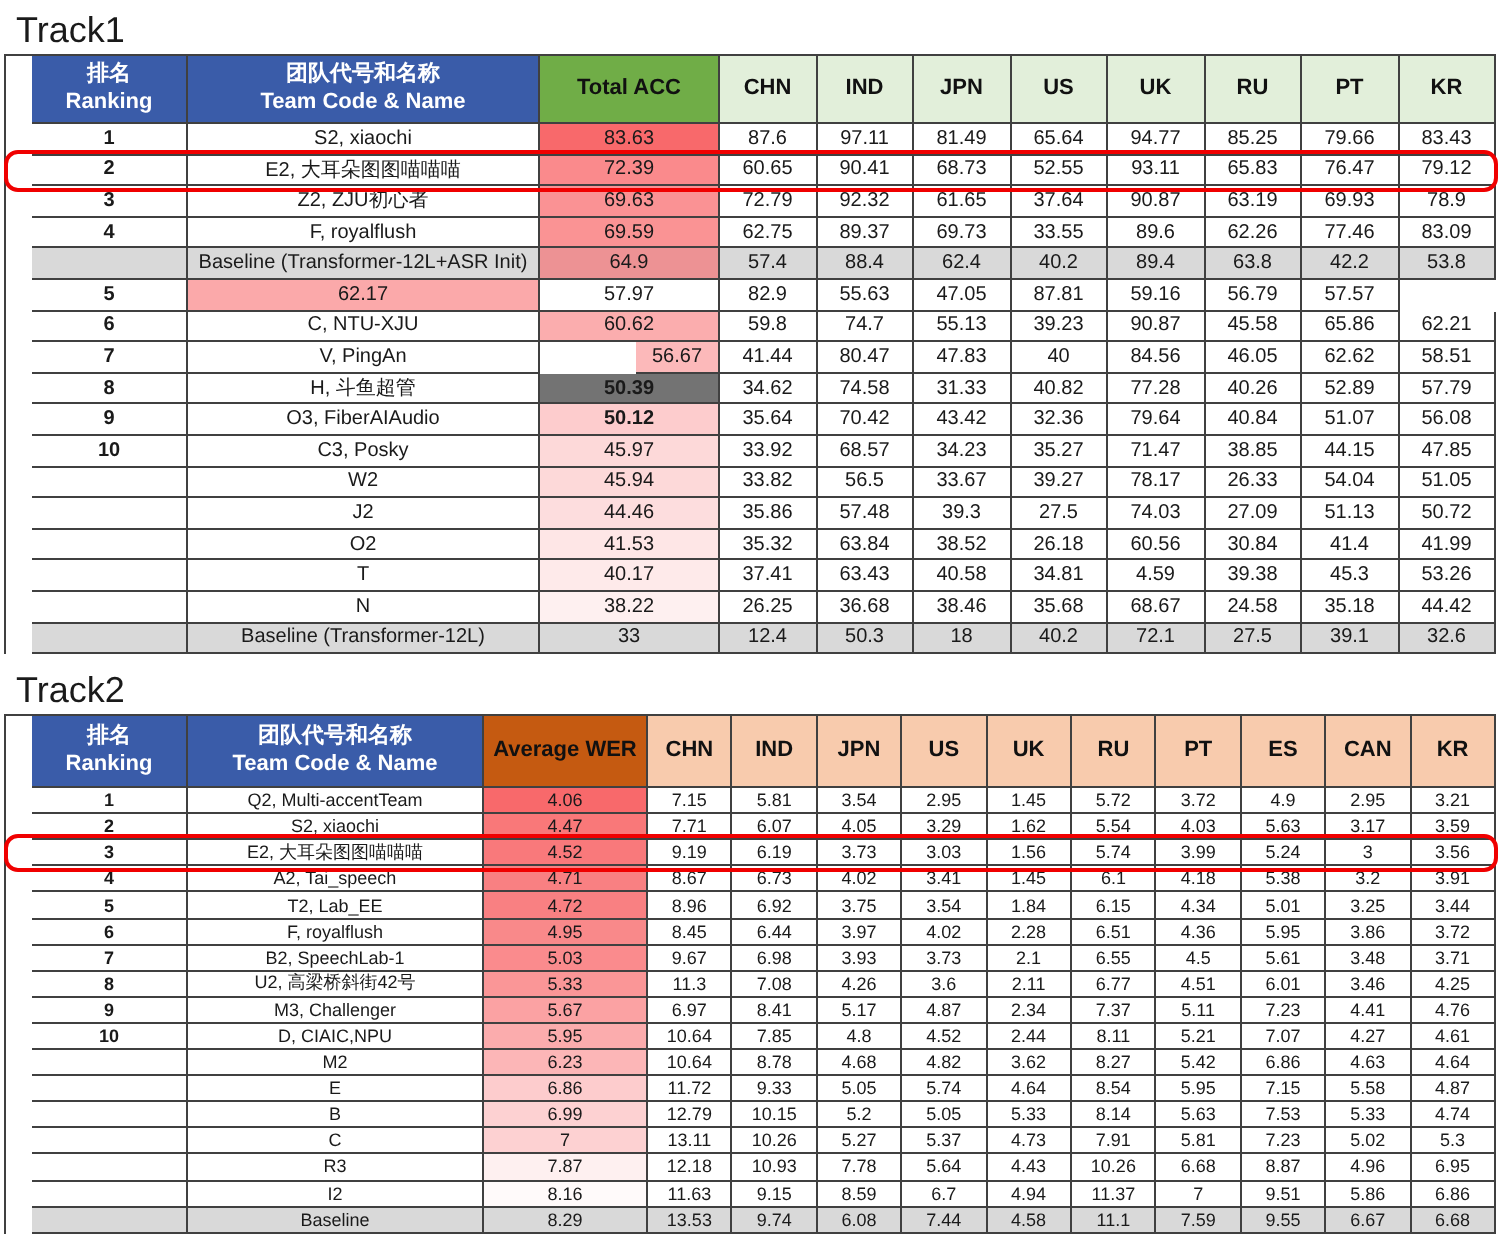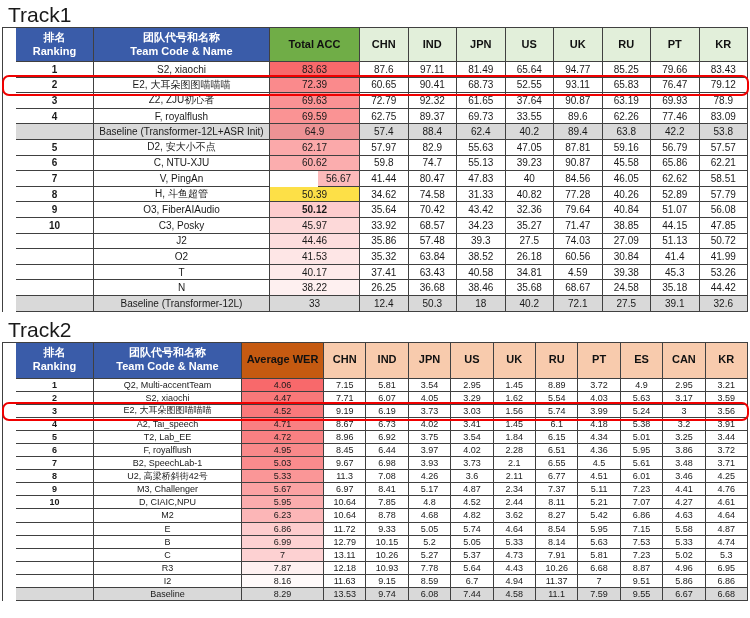--- a/index.html
+++ b/index.html
@@ -2,21 +2,21 @@
 <html><head>
 <meta charset="utf-8">
 <style>
   html,body{margin:0;padding:0;}
   body{
     width:750px;height:618px;overflow:hidden;background:#ffffff;
     font-family:"Liberation Sans", sans-serif;color:#1a1a1a;
   }
   .page{padding:2px;}
   .track-title{
-    font-size:21px;font-weight:500;color:#1a1a1a;
+    font-size:18px;font-weight:500;color:#1a1a1a;
     margin:4px 0 3px 6px;line-height:18px;
   }
   .track2-title{margin-top:9px;}
   .tbl{
     border-top:1px solid #404040;border-left:1px solid #404040;
     width:746px;box-sizing:border-box;
   }
   .hdr,.row{display:grid;padding-left:13px;}
   .t1 .hdr,.t1 .row{grid-template-columns:78px 176px 90px repeat(8,1fr);}
   .t2 .hdr,.t2 .row{grid-template-columns:78px 148px 82px repeat(10,1fr);}
@@ -129,21 +129,20 @@
           <div class="cell">88.4</div>
           <div class="cell">62.4</div>
           <div class="cell">40.2</div>
           <div class="cell">89.4</div>
           <div class="cell">63.8</div>
           <div class="cell">42.2</div>
           <div class="cell">53.8</div>
         </div>
         <div class="row">
           <div class="cell rank">5</div>
-          <div class="cell">D2, 安大小不点</div>
           <div class="cell" style="background: rgb(251, 169, 170);">62.17</div>
           <div class="cell">57.97</div>
           <div class="cell">82.9</div>
           <div class="cell">55.63</div>
           <div class="cell">47.05</div>
           <div class="cell">87.81</div>
           <div class="cell">59.16</div>
           <div class="cell">56.79</div>
           <div class="cell">57.57</div>
         </div>
@@ -169,21 +168,21 @@
           <div class="cell">47.83</div>
           <div class="cell">40</div>
           <div class="cell">84.56</div>
           <div class="cell">46.05</div>
           <div class="cell">62.62</div>
           <div class="cell">58.51</div>
         </div>
         <div class="row">
           <div class="cell rank">8</div>
           <div class="cell">H, 斗鱼超管</div>
-          <div class="cell" style="background: #fde047;">50.39</div>
+          <div class="cell" style="background: #737373; font-weight: bold;">50.39</div>
           <div class="cell">34.62</div>
           <div class="cell">74.58</div>
           <div class="cell">31.33</div>
           <div class="cell">40.82</div>
           <div class="cell">77.28</div>
           <div class="cell">40.26</div>
           <div class="cell">52.89</div>
           <div class="cell">57.79</div>
         </div>
         <div class="row">
@@ -204,20 +203,33 @@
           <div class="cell">C3, Posky</div>
           <div class="cell" style="background: rgb(253, 217, 217);">45.97</div>
           <div class="cell">33.92</div>
           <div class="cell">68.57</div>
           <div class="cell">34.23</div>
           <div class="cell">35.27</div>
           <div class="cell">71.47</div>
           <div class="cell">38.85</div>
           <div class="cell">44.15</div>
           <div class="cell">47.85</div>
+        </div>
+        <div class="row">
+          <div class="cell rank"></div>
+          <div class="cell">W2</div>
+          <div class="cell" style="background: rgb(253, 217, 217);">45.94</div>
+          <div class="cell">33.82</div>
+          <div class="cell">56.5</div>
+          <div class="cell">33.67</div>
+          <div class="cell">39.27</div>
+          <div class="cell">78.17</div>
+          <div class="cell">26.33</div>
+          <div class="cell">54.04</div>
+          <div class="cell">51.05</div>
         </div>
         <div class="row">
           <div class="cell rank"></div>
           <div class="cell">J2</div>
           <div class="cell" style="background: rgb(253, 221, 222);">44.46</div>
           <div class="cell">35.86</div>
           <div class="cell">57.48</div>
           <div class="cell">39.3</div>
           <div class="cell">27.5</div>
           <div class="cell">74.03</div>
@@ -305,21 +317,21 @@
         </div>
         <div class="row">
           <div class="cell rank">1</div>
           <div class="cell">Q2, Multi-accentTeam</div>
           <div class="cell" style="background: rgb(248, 105, 107);">4.06</div>
           <div class="cell">7.15</div>
           <div class="cell">5.81</div>
           <div class="cell">3.54</div>
           <div class="cell">2.95</div>
           <div class="cell">1.45</div>
-          <div class="cell">8.89</div>
+          <div class="cell">5.72</div>
           <div class="cell">3.72</div>
           <div class="cell">4.9</div>
           <div class="cell">2.95</div>
           <div class="cell">3.21</div>
         </div>
         <div class="row">
           <div class="cell rank">2</div>
           <div class="cell">S2, xiaochi</div>
           <div class="cell" style="background: rgb(249, 120, 121);">4.47</div>
           <div class="cell">7.71</div>

